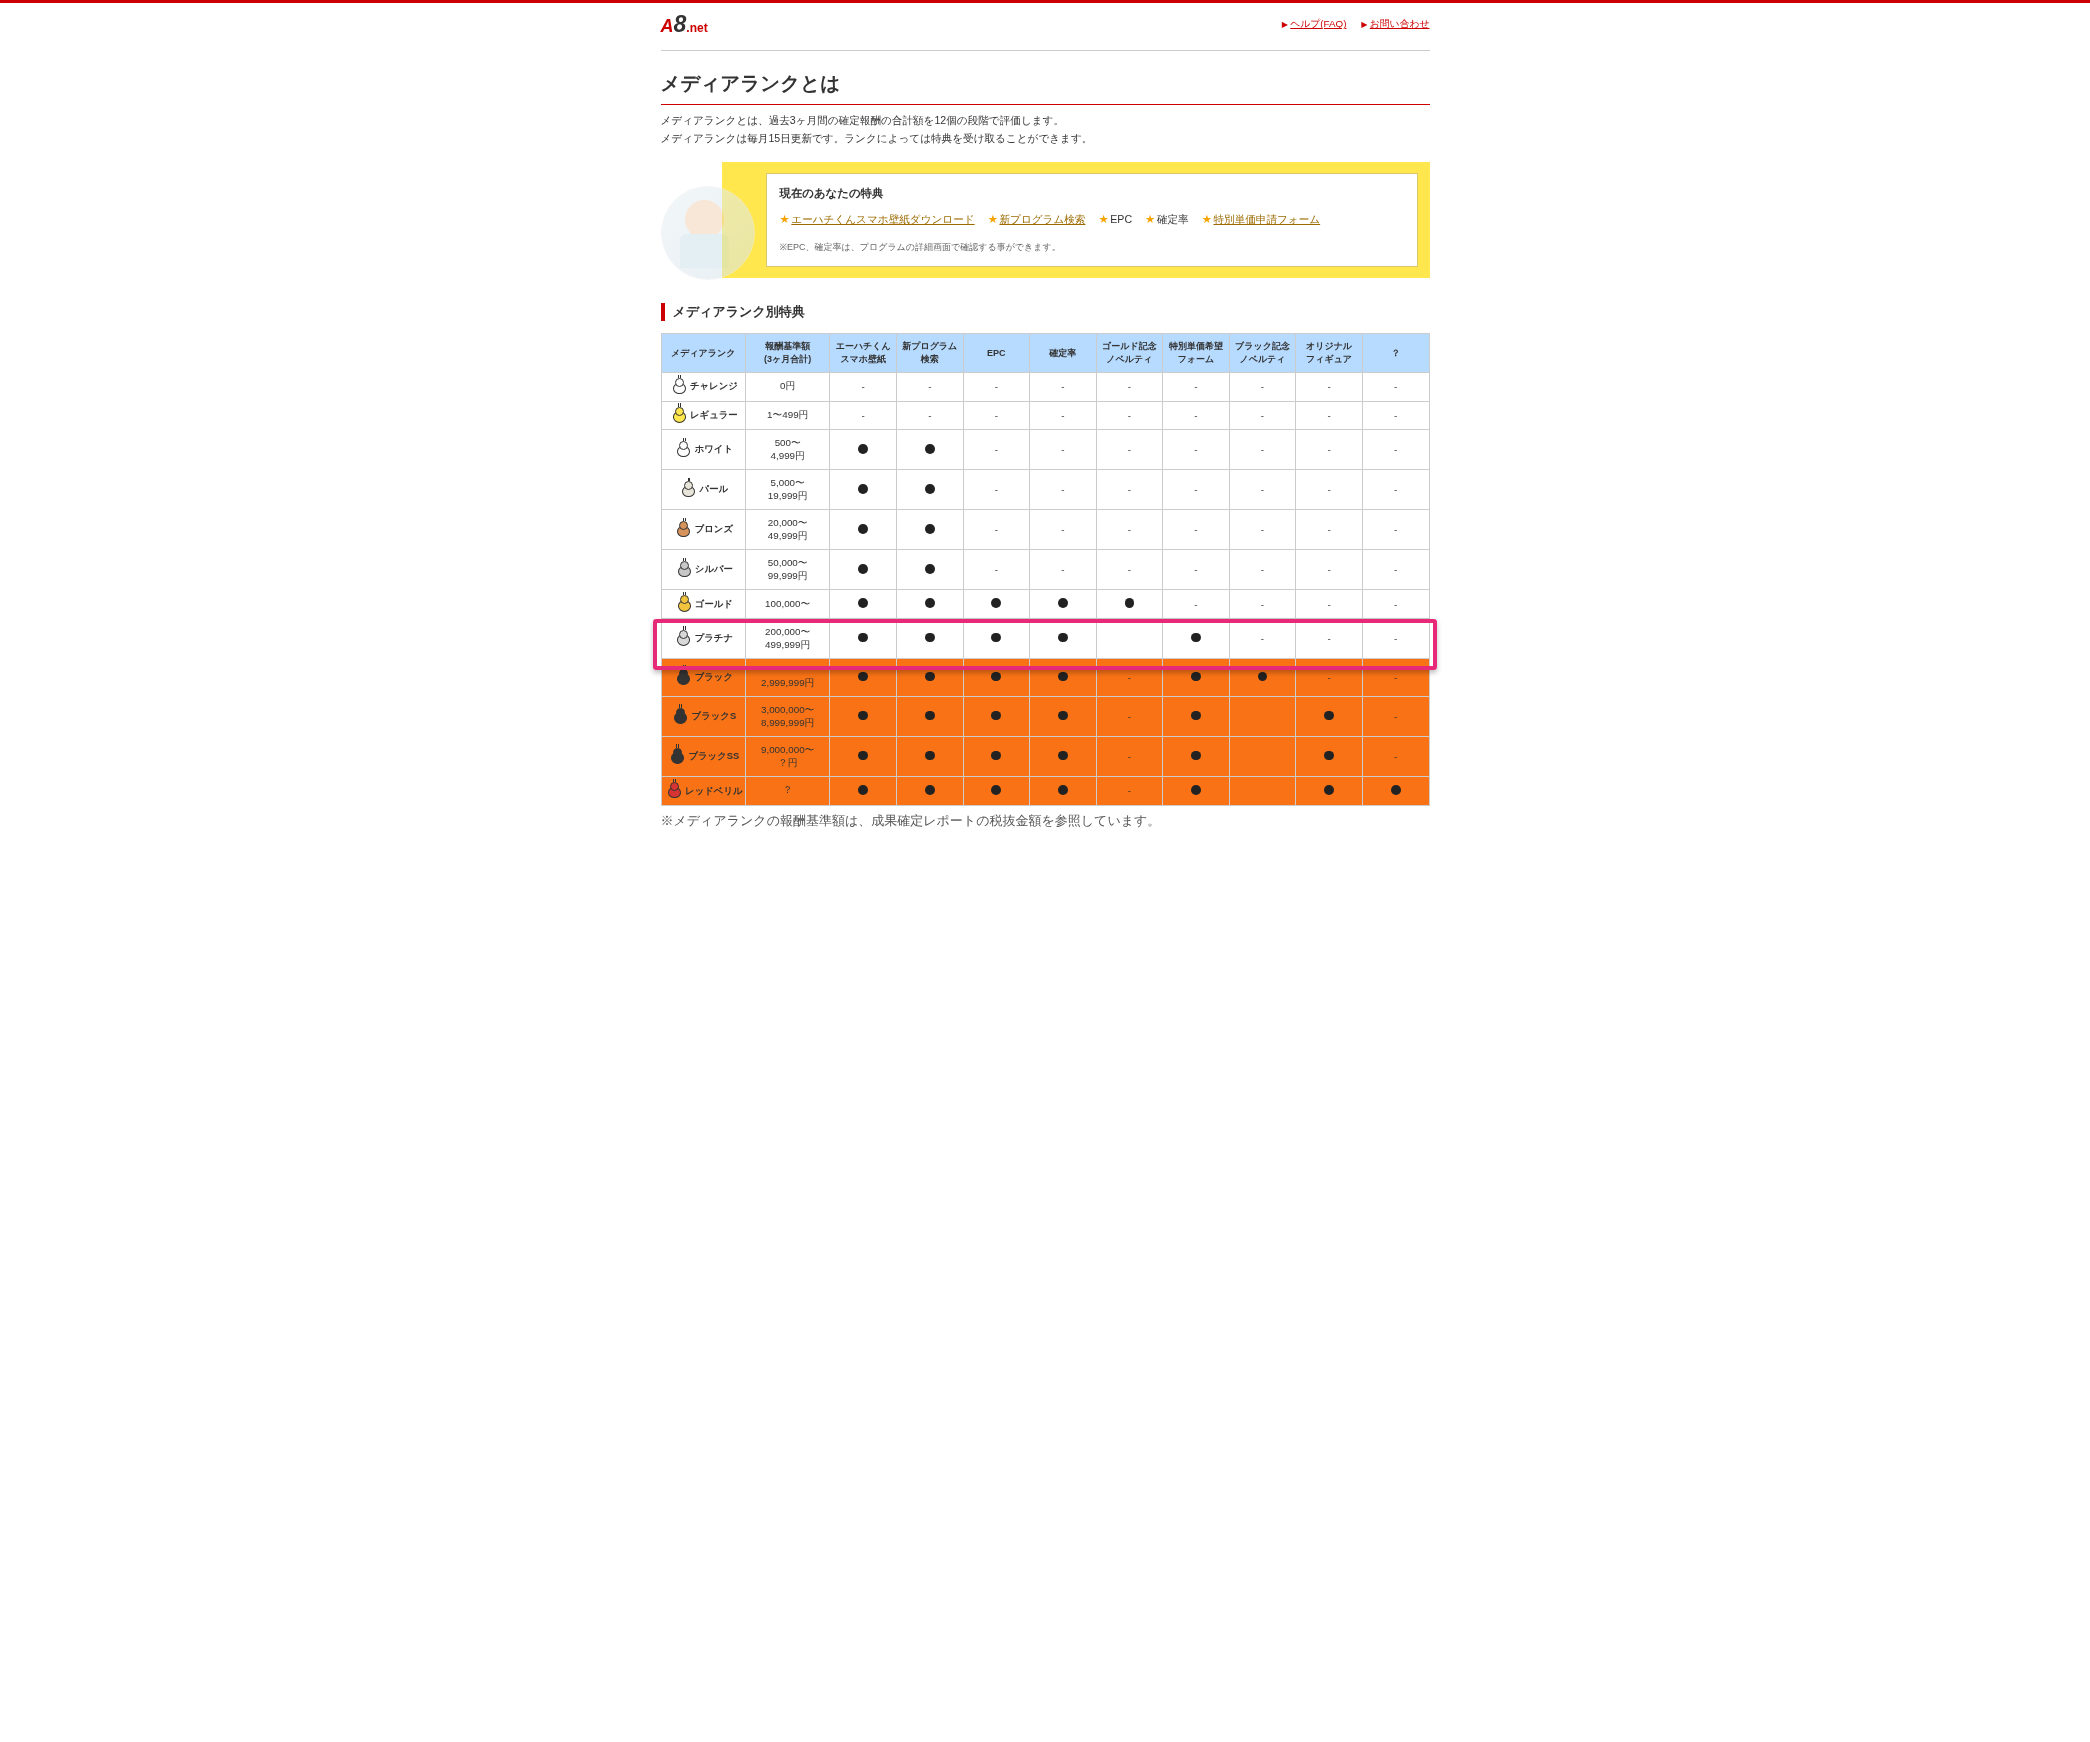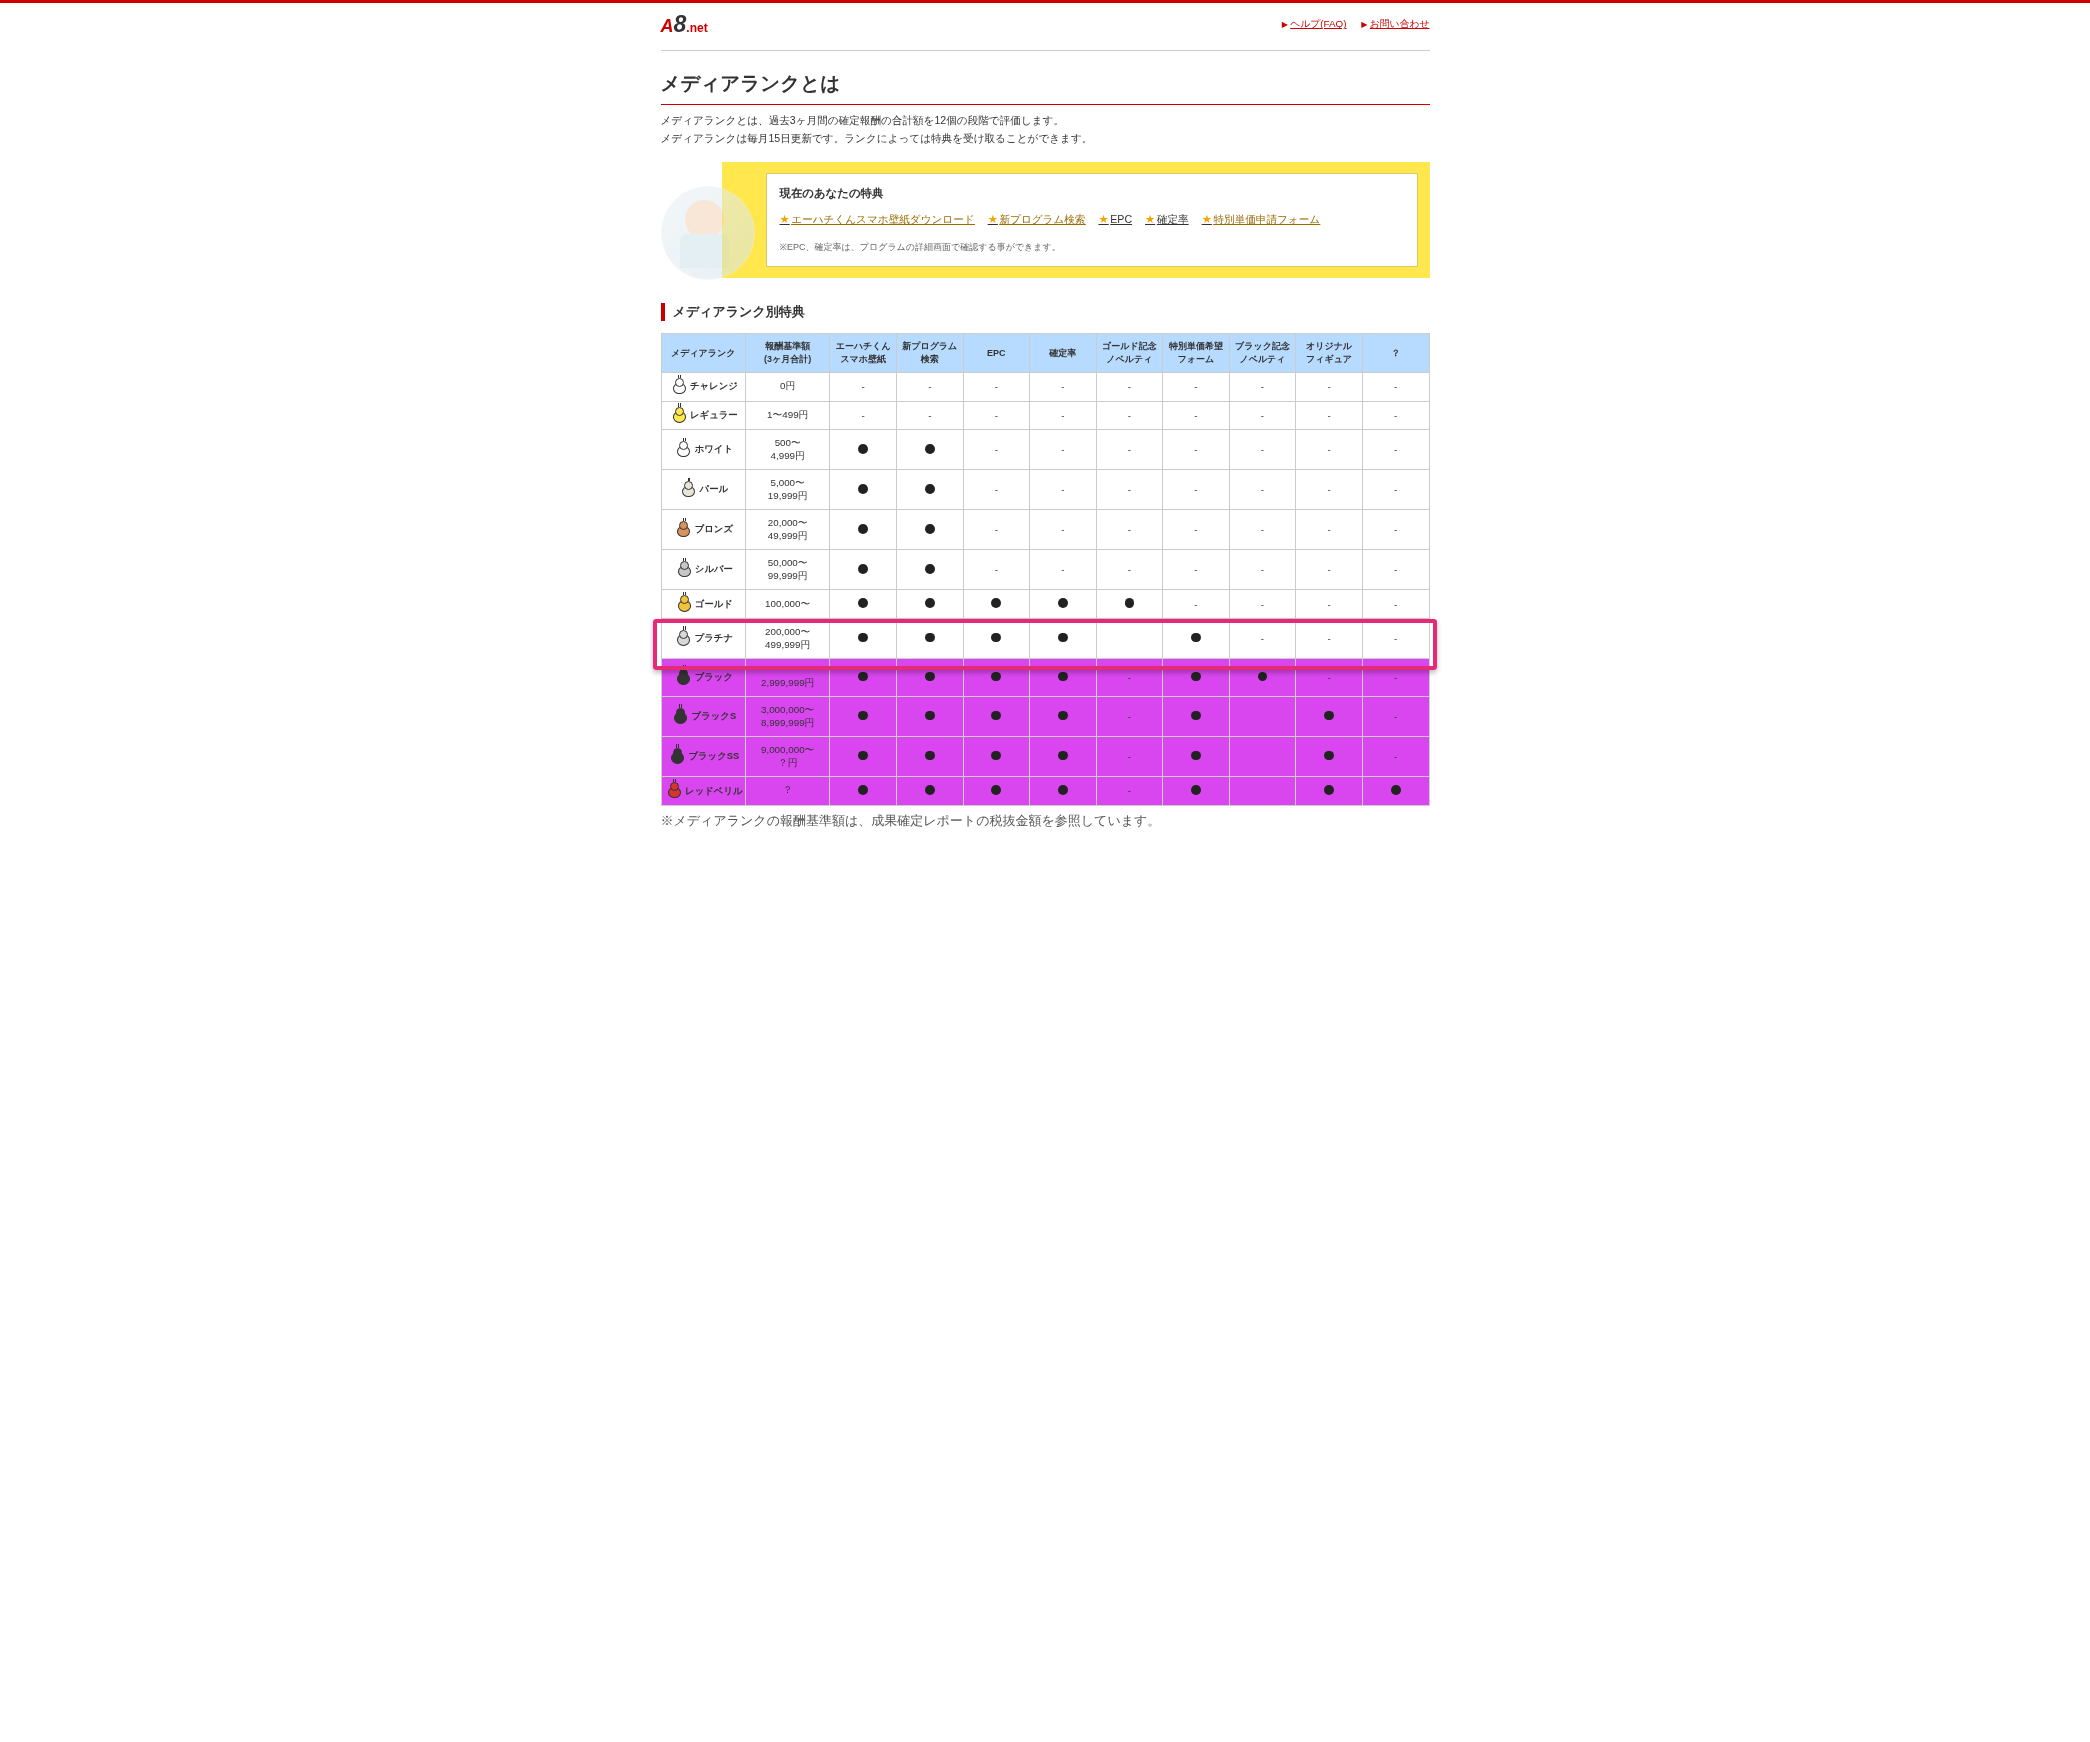--- a/index.html
+++ b/index.html
@@ -28,36 +28,36 @@
     .bee-eye { width: 3.3px; height: 4.1px; background: #333; border-radius: 50%; position: absolute; top: 10.6px; }
     .bee-eye.l { left: 7.3px; } .bee-eye.r { right: 7.3px; }
     .bee-stripe { position:absolute; bottom:9.8px; left:11.4px; width:36px; height:4.9px; background:#333; border-radius:1.6px;}
     .bee-ant { position:absolute; width:1.6px; height:8.1px; background:#333; top:-4.9px;}
     .bee-ant.l{left:8.1px; transform:rotate(-18deg);} .bee-ant.r{right:8.1px; transform:rotate(18deg);}
     .bee-ant::after{content:""; position:absolute; width:4.1px; height:4.1px; background:#333; border-radius:50%; top:-3.3px; left:-1.2px;}
     .rank-caption { font-size: 11.4px; font-weight: bold; color: #333; }
     .rank-badge { background: linear-gradient(#fff,#e8e8e8); border: 0.8px solid #bbb; border-radius: 2.4px; padding: 4.9px 23px; font-size: 13px; font-weight: bold; color: #444; box-shadow: inset 0 0.8px 0 #fff, 0 0.8px 1.6px rgba(0,0,0,0.15); }
     .benefits-box { background: #fff; border: 0.8px solid #d9c86b; padding: 11.4px 13px; flex: 1; }
     .benefits-title { font-size: 11.4px; font-weight: bold; margin-bottom: 8.1px; }
-    .benefits-list { display: flex; flex-wrap: wrap; gap: 6.5px 13px; font-size: 10.6px; line-height: 1.9; text-decoration: underline; }
+    .benefits-list { display: flex; flex-wrap: wrap; gap: 6.5px 13px; font-size: 10.6px; line-height: 1.9; }
     .benefits-list a { color: #9c6b00; text-decoration: underline; }
     .star { color: #f5a300; font-size: 11.4px; margin-right: 1.6px; }
     .benefits-note { font-size: 9px; color: #666; margin-top: 9.8px; }
     h2.section-title { font-size: 13px; font-weight: bold; border-left: 4.1px solid #c00; padding-left: 8.1px; margin: 8.1px 0 11.4px; }
     table.rank-table { width: 100%; border-collapse: collapse; font-size: 9.8px; table-layout: fixed; }
     table.rank-table th, table.rank-table td { border: 0.8px solid #ccc; text-align: center; vertical-align: middle; padding: 6.5px 1.6px; }
     table.rank-table th { background: #b7dbff; font-weight: bold; font-size: 9px; line-height: 1.4; }
     table.rank-table td.rank-name { text-align: center; padding-left: 4.9px; font-size: 9.4px; font-weight: bold; white-space: nowrap; }
     .mini-bee { display: inline-block; width: 14.7px; height: 14.7px; vertical-align: middle; margin-right: 3.3px; position: relative; }
     .mini-bee-body { width:13px; height:11.4px; border:1.2px solid #333; border-radius:50%; position:absolute; bottom:0; left:0.8px;}
     .mini-bee-head{ width:9px; height:9px; border:1.2px solid #333; border-radius:50%; position:absolute; top:-1.6px; left:2.8px;}
     .mini-bee-ant{position:absolute; width:0.8px; height:3.3px; background:#333; top:-4.1px;}
     .mini-bee-ant.l{left:4.1px;} .mini-bee-ant.r{right:4.1px;}
     .dot { display: inline-block; width: 9.8px; height: 9.8px; background: #222; border-radius: 50%; }
-    tr.hl td { background: #d946ef; }
+    tr.hl td { background: #f97316; }
     .highlight-row { position: relative; }
     .highlight-row td { position: relative; }
     .highlight-border { position: absolute; pointer-events: none; border: 4.9px solid #e62a78; border-radius: 3.3px; box-shadow: 0 2.4px 4.9px rgba(0,0,0,0.25); }
     .table-wrap { position: relative; }
     .footnote { font-size: 13px; color: #555; margin: 6.5px 0 24.4px; }
     col.c-rank{width:11%;} col.c-amt{width:11%;} col.c-rest{width:8.666%;}
   </style>
 </head>
 <body>
 

